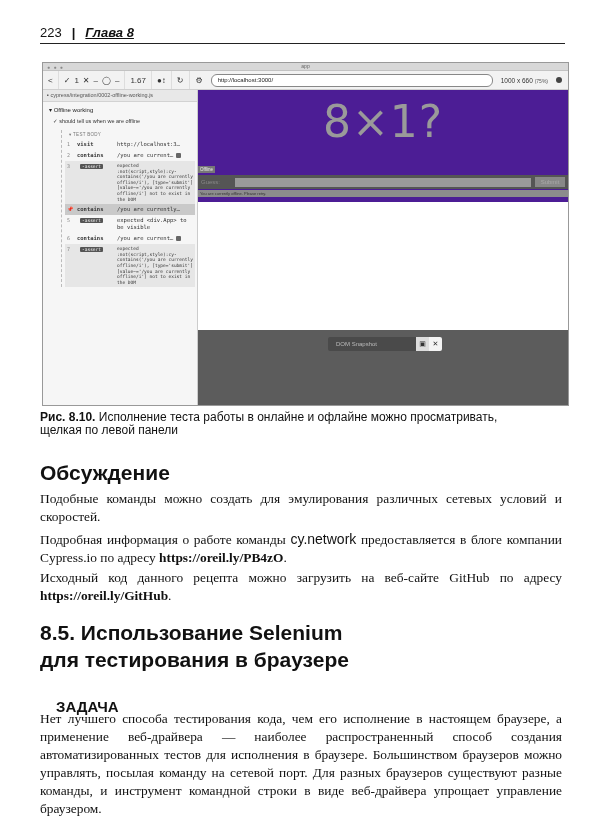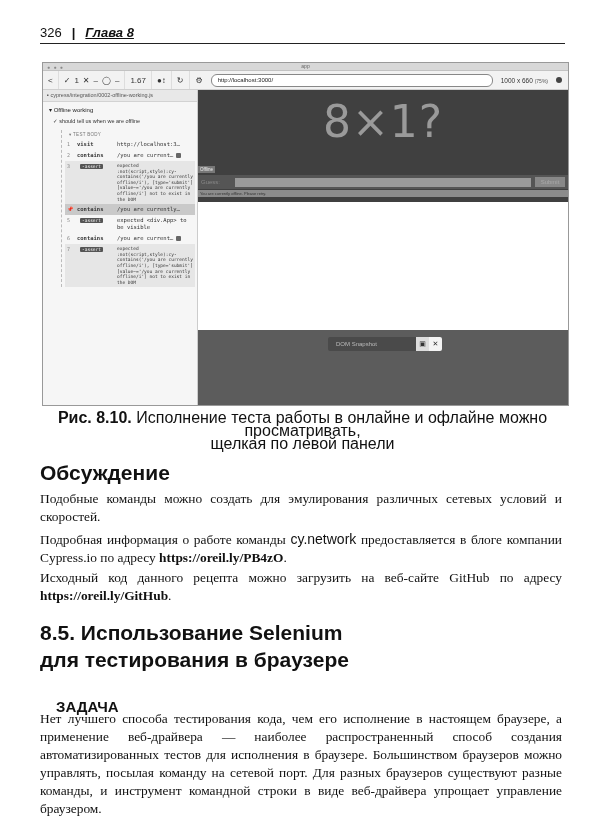--- a/index.html
+++ b/index.html
@@ -35,50 +35,50 @@
   .cmd .n { color: #888; font-size: 5px; }
   .cmd .name { font-weight: bold; font-size: 5.5px; }
   .cmd .msg { font-size: 5.5px; white-space: pre-wrap; word-break: break-word; line-height: 7px; }
   .cmd .msg.small { font-size: 4.5px; line-height: 5.6px; }
   .cmd.bg { background: #e6e6e6; }
   .cmd.pinned { background: #c9c9c9; }
   .assert-badge { display: inline-block; background: #555; color: #eee; font-size: 4.5px; padding: 0 2px; border-radius: 1px; margin-left: 3px; }
   .badge-box { display: inline-block; width: 5px; height: 5px; background: #666; margin-left: 3px; vertical-align: middle; border-radius: 1px; }
 
   .right-pane { flex: 1; position: relative; background: #fff; }
-  .app-frame { position: absolute; left: 0; top: 0; right: 0; height: 124px; background: #404040; }
+  .app-frame { position: absolute; left: 0; top: 0; right: 0; height: 124px; background: #4c1d95; }
   .app-frame .question { position: absolute; left: 0; right: 0; top: 6px; text-align: center; font-size: 44px; color: #9a9a9a; font-family: "DejaVu Sans", sans-serif; letter-spacing: 1px; }
   .app-frame .offline-chip { position: absolute; left: 0; top: 76px; background: #777; color: #eee; font-size: 4.5px; padding: 1px 2px; }
   .app-frame .guess-row { position: absolute; left: 0; right: 0; top: 85px; height: 14px; background: #555; display: flex; align-items: center; padding: 0 3px; gap: 4px; }
   .guess-row .lbl { font-size: 6px; color: #888; width: 30px; }
   .guess-row .input { flex: 1; height: 9px; background: #9a9a9a; }
   .guess-row .submit { width: 30px; height: 10px; background: #888; color: #aaa; font-size: 6px; text-align: center; line-height: 10px; }
   .app-frame .offline-msg { position: absolute; left: 0; right: 0; top: 100px; height: 7px; background: #8c8c8c; font-size: 4px; color: #333; padding-left: 2px; line-height: 7px; }
   .blank-area { position: absolute; left: 0; right: 0; top: 112px; height: 128px; background: #fff; }
   .snapshot-bar { position: absolute; left: 0; right: 0; top: 240px; bottom: 0; background: #5c5c5c; }
   .snap-controls { position: absolute; left: 130px; top: 7px; display: flex; align-items: center; }
   .snap-label { background: #4a4a4a; color: #bbb; font-size: 6px; padding: 0 10px 0 8px; height: 14px; line-height: 14px; width: 70px; border-radius: 2px 0 0 2px; }
   .snap-btn { width: 13px; height: 14px; background: #ddd; color: #333; font-size: 7px; text-align: center; line-height: 14px; }
   .snap-btn.close { background: #f3f3f3; border-radius: 0 2px 2px 0; }
 
-  .caption { position: absolute; left: 40px; width: 525px; top: 411px; text-align: center; font-family: "Liberation Sans", sans-serif; font-size: 16px; line-height: 13px; color: #111; }
+  .caption { position: absolute; left: 40px; width: 525px; top: 411px; text-align: left; font-family: "Liberation Sans", sans-serif; font-size: 12px; line-height: 13px; color: #111; }
   .caption b { font-weight: bold; }
 
   h2.section { position: absolute; left: 40px; top: 461px; margin: 0; font-family: "Liberation Sans", sans-serif; font-weight: bold; font-size: 21px; }
   .para { position: absolute; left: 40px; width: 522px; margin: 0; font-size: 13.4px; line-height: 18px; text-align: justify; }
   .para code { font-family: Liberation Sans, sans-serif; font-size: 14px; }
   .para b { font-weight: bold; }
   h1.recipe { position: absolute; left: 40px; top: 619px; margin: 0; font-family: "Liberation Sans", sans-serif; font-weight: bold; font-size: 21px; line-height: 27px; }
   h3.task { position: absolute; left: 40px; top: 682px; margin: 16px; font-family: "Liberation Sans", sans-serif; font-weight: bold; font-size: 15px; }
 </style>
 </head>
 <body>
 
 <div class="running-head">
-  <span class="num">326</span>
+  <span class="num">223</span>
   <span class="sep">|</span>
   <span class="chapter">Глава 8</span>
 </div>
 
 <div class="figure">
   <div class="titlebar">
     <span class="dots">● ● ●</span>
     <span class="app">app</span>
   </div>
   <div class="toolbar">

